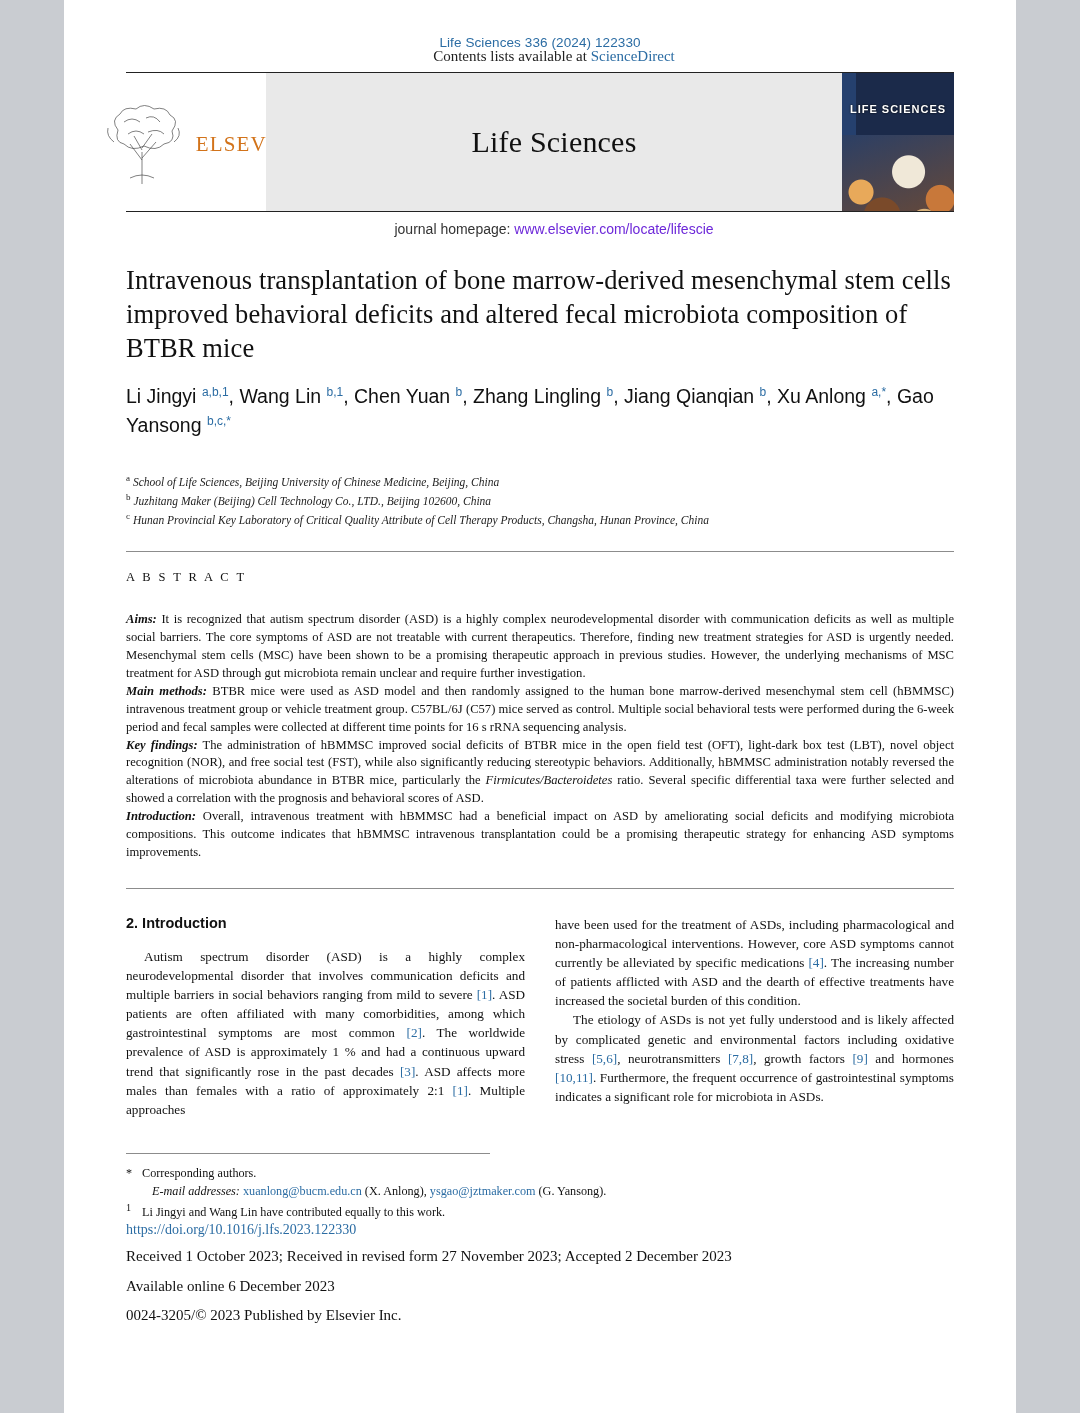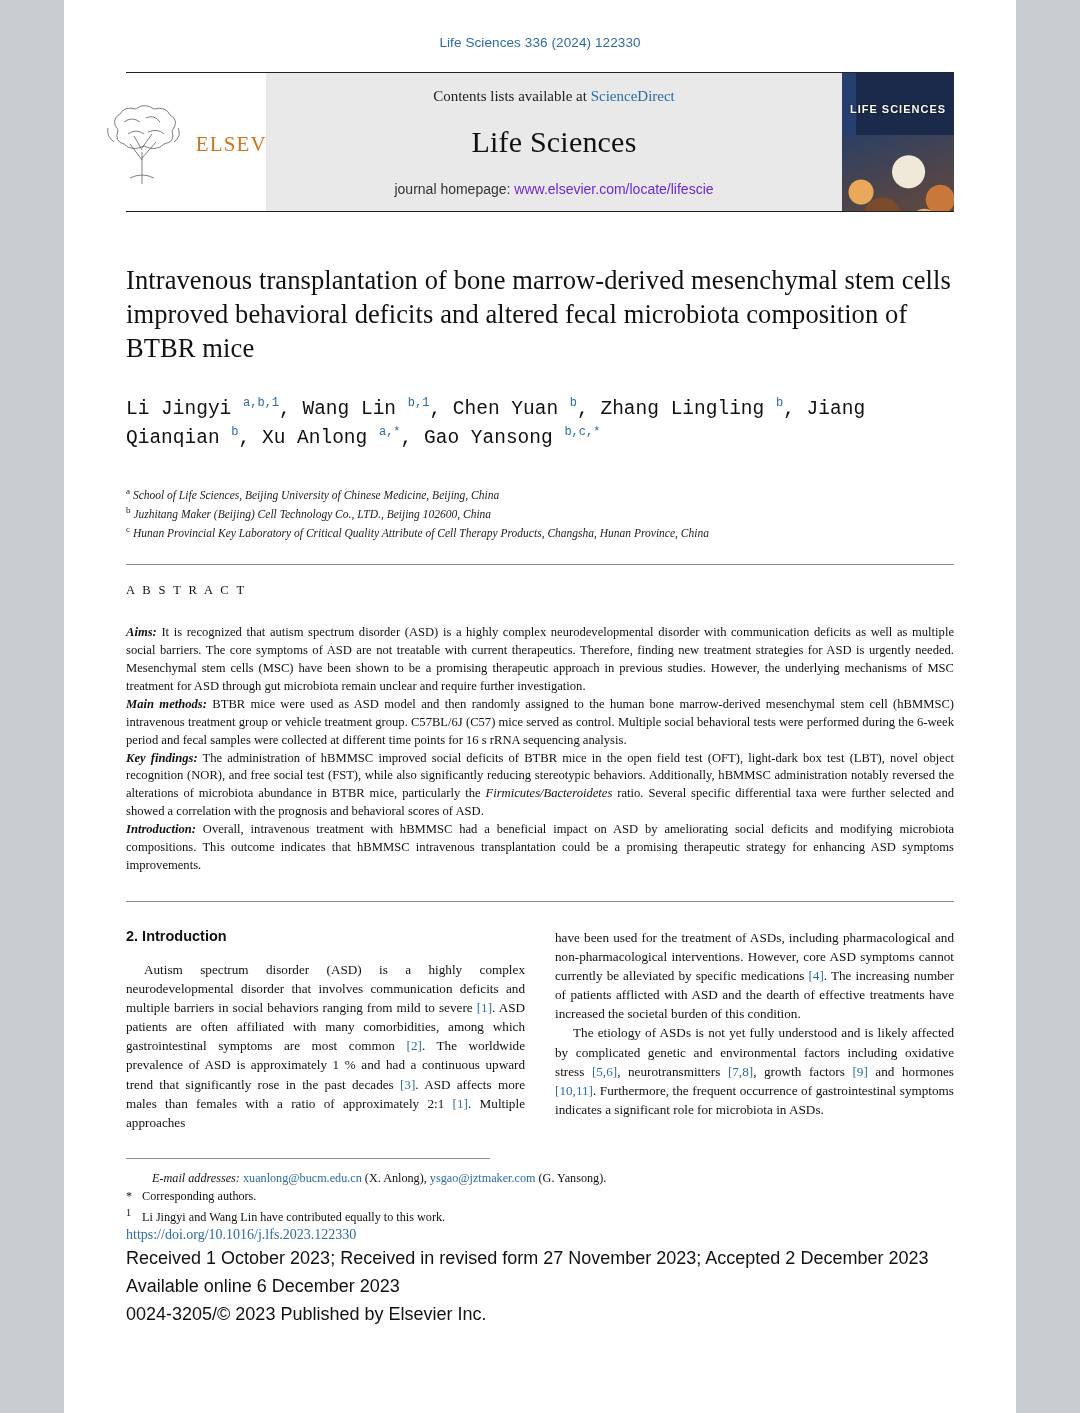--- a/index.html
+++ b/index.html
@@ -59,20 +59,21 @@
     margin-top: 2px;
   }
   .mast-center {
     flex: 1 1 auto;
     background: #e9e9e9;
     display: flex;
     flex-direction: column;
     align-items: center;
     justify-content: center;
     text-align: center;
+    gap: 40px;
   }
   .mast-center .contents {
     font-family: "Liberation Serif", serif;
     font-size: 15px;
     color: #222;
     margin-top: 4px;
   }
   .mast-center .contents a { color: #2b6ca3; text-decoration: none; }
   .mast-center .jtitle {
     font-family: "Liberation Serif", serif;
@@ -122,24 +123,24 @@
   .title {
     font-family: "Liberation Serif", serif;
     font-size: 26.5px;
     line-height: 1.28;
     margin: 52px 0 0 0;
     font-weight: normal;
     color: #111;
     letter-spacing: .1px;
   }
   .authors {
-    font-family: Liberation Mono, monospace;
+    font-family: Liberation Sans, sans-serif;
     font-size: 19.5px;
     line-height: 1.5;
-    margin-top: 28px;
+    margin-top: 16px;
     color: #111;
   }
   .authors sup { font-size: 12px; color: #2b6ca3; }
   .affil {
     margin-top: 32px;
     font-family: "Liberation Serif", serif;
     font-style: italic;
     font-size: 11.5px;
     line-height: 1.5;
     color: #222;
@@ -228,25 +229,25 @@
     color: #111;
   }
   .foot-line .it { font-style: italic; }
   .foot-line a { color: #2b6ca3; text-decoration: none; }
   .doi {
     font-family: "Liberation Serif", serif;
     font-size: 14px;
     color: #2b6ca3;
   }
   .pubinfo {
-    font-family: Liberation Sans, sans-serif;
-    font-size: 18px;
+    font-family: Liberation Serif, serif;
+    font-size: 15px;
     line-height: 1.45;
     color: #111;
-    margin-top: 2px;
+    margin-top: 8px;
   }
   .ind { display: inline-block; width: 16px; }
 </style>
 </head>
 <body>
 
 <div class="page">
 
   <div class="runhead">Life Sciences 336 (2024) 122330</div>
 
@@ -327,26 +328,26 @@
     </div>
     <div class="body-col">
       <p>have been used for the treatment of ASDs, including pharmacological and non-pharmacological interventions. However, core ASD symptoms cannot currently be alleviated by specific medications <span class="ref">[4]</span>. The increasing number of patients afflicted with ASD and the dearth of effective treatments have increased the societal burden of this condition.</p>
       <p>The etiology of ASDs is not yet fully understood and is likely affected by complicated genetic and environmental factors including oxidative stress <span class="ref">[5,6]</span>, neurotransmitters <span class="ref">[7,8]</span>, growth factors <span class="ref">[9]</span> and hormones <span class="ref">[10,11]</span>. Furthermore, the frequent occurrence of gastrointestinal symptoms indicates a significant role for microbiota in ASDs.</p>
     </div>
   </div>
 
   <div class="foot">
     <div class="foot-rule"></div>
 
+    <div class="foot-line">
+      <span class="ind">*</span><span>Corresponding authors.</span>
+    </div>
     <div class="foot-line" style="padding-left:26px;">
       <span class="it">E-mail addresses:</span>
       <a href="#">xuanlong@bucm.edu.cn</a><span> (X. Anlong), </span><a href="#">ysgao@jztmaker.com</a><span> (G. Yansong).</span>
-    </div>
-    <div class="foot-line">
-      <span class="ind">*</span><span>Corresponding authors.</span>
     </div>
     <div class="foot-line">
       <span class="ind"><sup>1</sup></span><span>Li Jingyi and Wang Lin have contributed equally to this work.</span>
     </div>
 
     <div class="doi">https://doi.org/10.1016/j.lfs.2023.122330</div>
     <div class="pubinfo">Received 1 October 2023; Received in revised form 27 November 2023; Accepted 2 December 2023</div>
     <div class="pubinfo">Available online 6 December 2023</div>
     <div class="pubinfo">0024-3205/© 2023 Published by Elsevier Inc.</div>
   </div>

